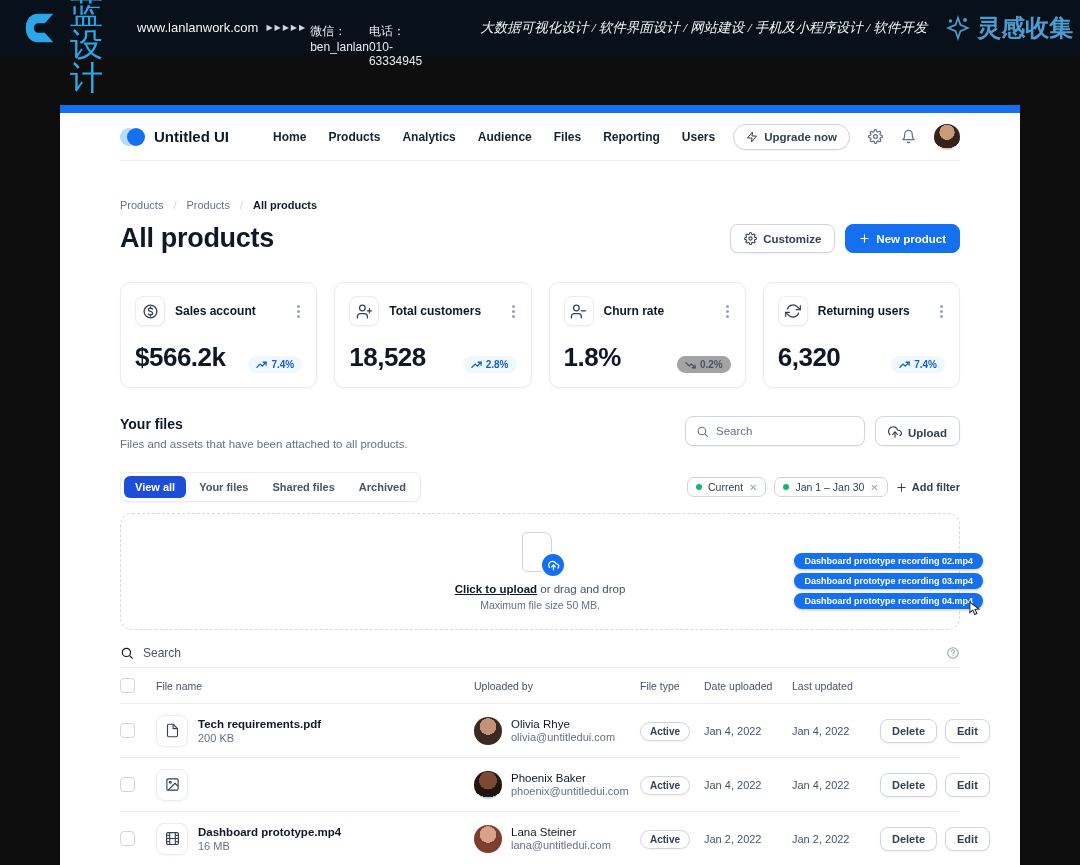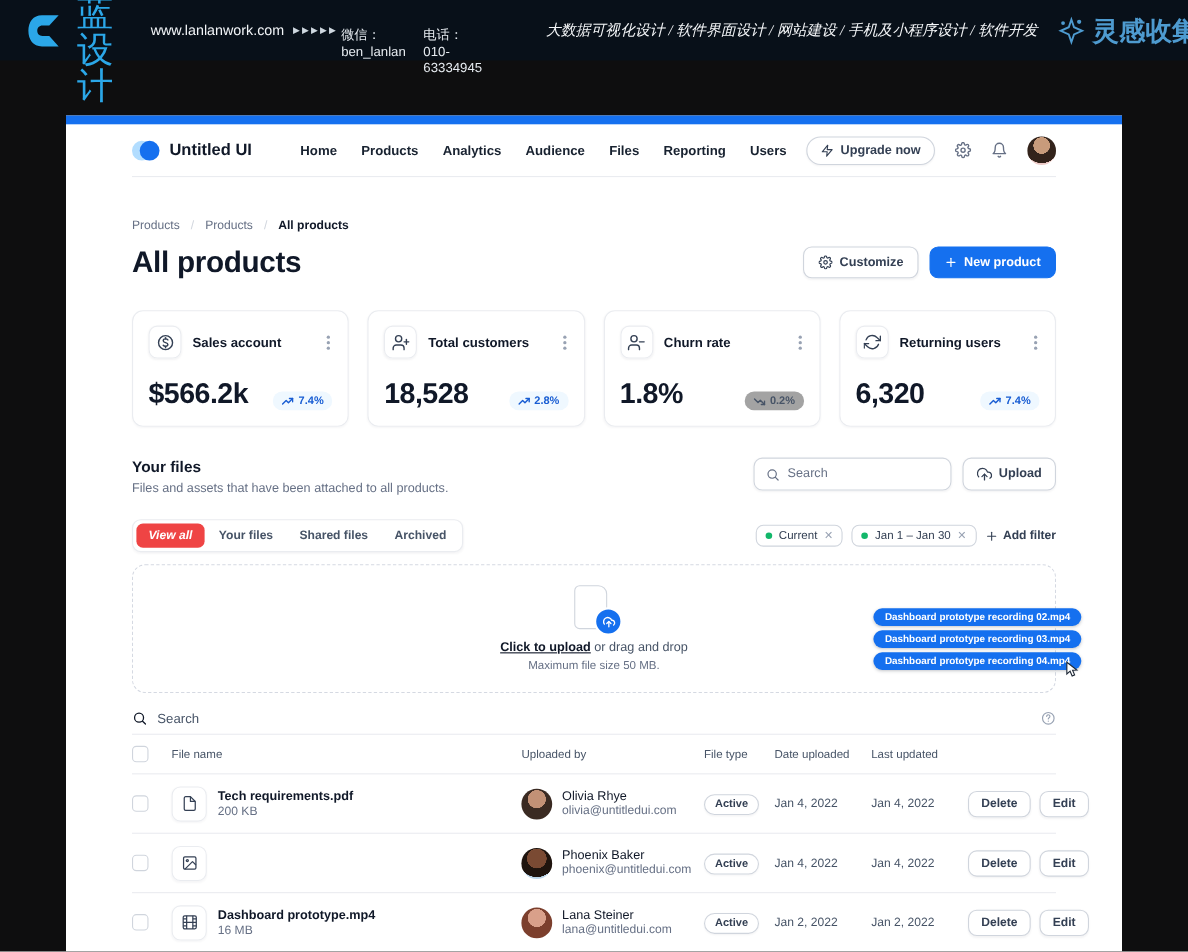--- a/index.html
+++ b/index.html
@@ -6,40 +6,40 @@
   html,body { width:1080px; height:865px; overflow:hidden; }
   body { font-family:"Liberation Sans","DejaVu Sans",sans-serif; background:#0e0e0f; }
 
   
   .banner { height:55px; background:#081019; display:flex; align-items:center; padding:0 22px; gap:18px; }
   .brand-left { display:flex; align-items:center; gap:10px; }
   .brand-cn { color:#2ba7e8; font-size:33px; font-weight:500; letter-spacing:2px; line-height:1; }
   .contact { display:flex; flex-direction:row; gap:3px; margin-left:14px; }
   .contact .line1 { color:#f2f5f8; font-size:13px; display:flex; align-items:center; gap:8px; }
   .contact .arrows { font-size:8px; color:#cfd8e0; letter-spacing:2px; }
-  .contact .line2 { color:#e6ebf0; font-size:12px; display:flex; gap:16px;margin-top:36px; }
+  .contact .line2 { color:#e6ebf0; font-size:12px; display:flex; gap:0;margin-top:36px; }
   .services { color:#f4f6f8; font-size:13.5px; font-style:italic; font-family:"Liberation Serif","DejaVu Serif",serif; margin-left:40px; white-space:nowrap; }
   .collect { margin-left:auto; display:flex; align-items:center; gap:6px; color:#4e9bd0; font-family:"Liberation Serif","DejaVu Serif",serif; font-weight:700; font-size:24px; white-space:nowrap; }
 
   
   .stage { height:810px; padding-top:50px; }
   .card { width:960px; height:760px; margin:0 auto; background:#ffffff; border-top:8px solid #1570ef; overflow:hidden; }
   .inner { padding:0 60px; }
 
   
   .nav { height:48px; display:flex; align-items:center; border-bottom:1px solid #eaecf0; }
   .logo { display:flex; align-items:center; gap:8px; }
   .logo-mark { position:relative; width:26px; height:18px; }
   .logo-mark .c1 { position:absolute; left:0; top:0; width:18px; height:18px; border-radius:50%; background:#b2ddff; }
   .logo-mark .c2 { position:absolute; left:7px; top:0; width:18px; height:18px; border-radius:50%; background:#1570ef; }
   .logo-text { font-size:15px; font-weight:700; color:#101828; }
   .nav-right { margin-left:auto; display:flex; align-items:center; gap:18px; }
   .nav-links { display:flex; align-items:center; gap:22px; }
   .nav-link { font-size:12px; font-weight:600; color:#182230; cursor:pointer; }
-  .btn { display:inline-flex; align-items:center; gap:6px; background:#fff; border:1px solid #d0d5dd; border-radius:8px; font-weight:600; color:#344054; box-shadow:0 1px 2px rgba(16,24,40,.05); cursor:pointer; }
+  .btn { display:inline-flex; align-items:flex-end; gap:6px; background:#fff; border:1px solid #d0d5dd; border-radius:8px; font-weight:600; color:#344054; box-shadow:0 1px 2px rgba(16,24,40,.05); cursor:pointer; }
   .btn-upgrade { font-size:11.5px; padding:6px 12px; border-radius:16px; }
   .icon-btn { color:#667085; display:flex; align-items:center; cursor:pointer; }
   .avatar { width:26px; height:26px; border-radius:50%; background:radial-gradient(circle at 50% 32%, #c89b7b 0 34%, #33231b 35% 72%, #ecc9c6 73%); }
 
   
   .crumbs { margin-top:38px; display:flex; align-items:center; gap:10px; font-size:11px; color:#667085; }
   .crumbs .sep { color:#d0d5dd; }
   .crumbs .current { color:#101828; font-weight:700; }
   .title-row { margin-top:12px; display:flex; align-items:center; }
   .page-title { font-size:27px; font-weight:700; color:#101828; letter-spacing:-.3px; }
@@ -68,21 +68,21 @@
   .files-actions { margin-left:auto; display:flex; gap:10px; align-items:center; }
   .search-box { display:flex; align-items:center; gap:7px; width:180px; height:30px; border:1px solid #d0d5dd; border-radius:8px; padding:0 10px; box-shadow:0 1px 2px rgba(16,24,40,.05); color:#667085; }
   .search-box input { border:0; outline:0; width:100%; font-size:11.5px; color:#344054; font-family:inherit; }
   .search-box input::placeholder { color:#667085; }
   .btn-upload { font-size:11.5px; padding:6px 12px; height:30px; }
 
   
   .tabs-row { margin-top:22px; display:flex; align-items:center; }
   .tabs { display:inline-flex; align-items:center; gap:2px; border:1px solid #eaecf0; background:#fff; border-radius:8px; padding:3px; box-shadow:0 1px 2px rgba(16,24,40,.04); }
   .tab { font-size:11px; font-weight:600; color:#475467; padding:5px 11px; border-radius:6px; cursor:pointer; white-space:nowrap; }
-  .tab.active { background:#ef4444; color:#fff;font-style:italic; }
+  .tab.active { background:#1d4ed8; color:#fff; }
   .filters { margin-left:auto; display:flex; align-items:center; gap:8px; }
   .chip { display:inline-flex; align-items:center; gap:6px; border:1px solid #d0d5dd; border-radius:7px; padding:3px 8px; font-size:10.5px; font-weight:500; color:#344054; background:#fff; cursor:pointer; }
   .chip .dot { width:6px; height:6px; border-radius:50%; background:#12b76a; }
   .chip .x { color:#98a2b3; font-size:10px; }
   .add-filter { display:inline-flex; align-items:center; gap:5px; font-size:11px; font-weight:600; color:#344054; cursor:pointer; }
 
   
   .dropzone { position:relative; margin-top:11px; height:117px; border:1px dashed #d5d9e2; border-radius:12px; display:flex; flex-direction:column; align-items:center; justify-content:center; }
   .dz-icon { position:relative; width:36px; height:42px; }
   .dz-doc { width:30px; height:40px; border:1.5px solid #d0d5dd; border-radius:5px 8px 5px 5px; background:#fff; }

